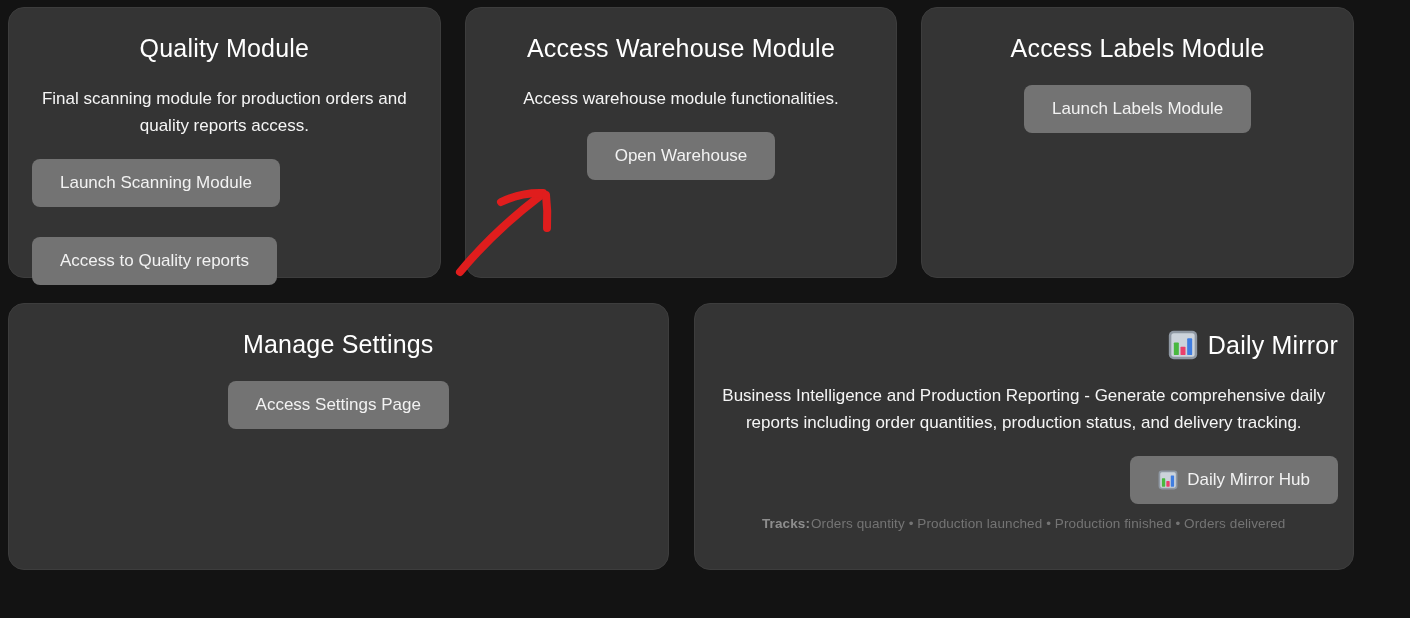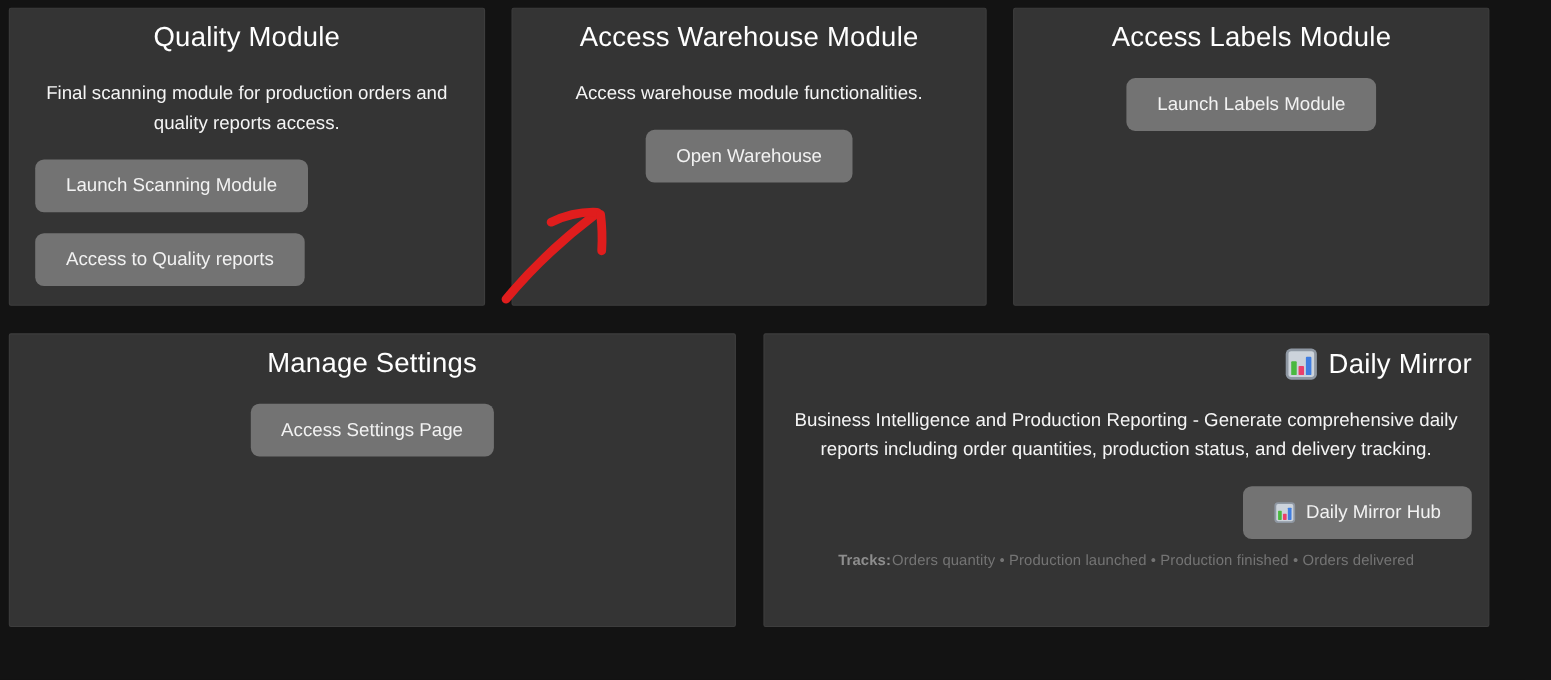--- a/index.html
+++ b/index.html
@@ -20,42 +20,42 @@
   }
   .row-top .card { height: 271px; }
   .row-bottom {
     margin-top: 25px;
     display: grid; grid-template-columns: 1fr 1fr; gap: 25px;
   }
   .row-bottom .card { height: 267px; }
   .card {
     background: #343434;
     border: 1px solid #3d3d3d;
-    border-radius: 2px;
-    padding: 12px 15px;
+    border-radius: 16px;
+    padding: 26px 15px;
     text-align: center;
   }
   .card h2 {
     font-size: 25px; font-weight: 400; letter-spacing: 0.2px;
     margin: 0 0 22px; color: #ffffff; line-height: 1.15;
   }
   .desc {
     font-size: 17px; line-height: 27px;
     margin: 16px auto 20px; color: #f5f5f5;
   }
   .btn {
     font-family: inherit; font-size: 17px; line-height: 20px;
     color: #f2f2f2; background: #737373;
     border: none; border-radius: 8px;
     padding: 14px 28px; cursor: pointer;
     white-space: nowrap;
   }
   .btn-col {
     display: flex; flex-direction: column; align-items: flex-start;
-    gap: 19px; margin-left: 8px;
+    gap: 30px; margin-left: 8px;
   }
   .btn-row-left { display: flex; justify-content: flex-end; margin-left: 4px; }
   .daily-title {
     display: flex; align-items: center; justify-content: flex-end; gap: 10px;
   }
   .btn-with-icon { display: inline-flex; align-items: center; gap: 9px; }
   .icon-lg { width: 30px; height: 30px; flex: 0 0 auto; }
   .icon-sm { width: 20px; height: 20px; flex: 0 0 auto; }
   .tracks {
     font-size: 13.5px; color: #747474; margin-top: 12px;

